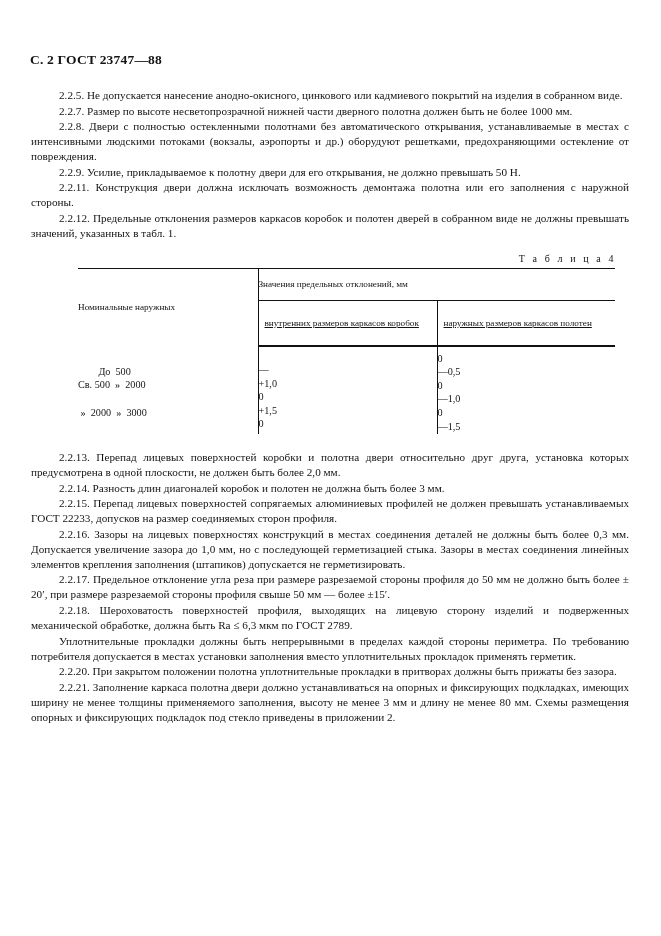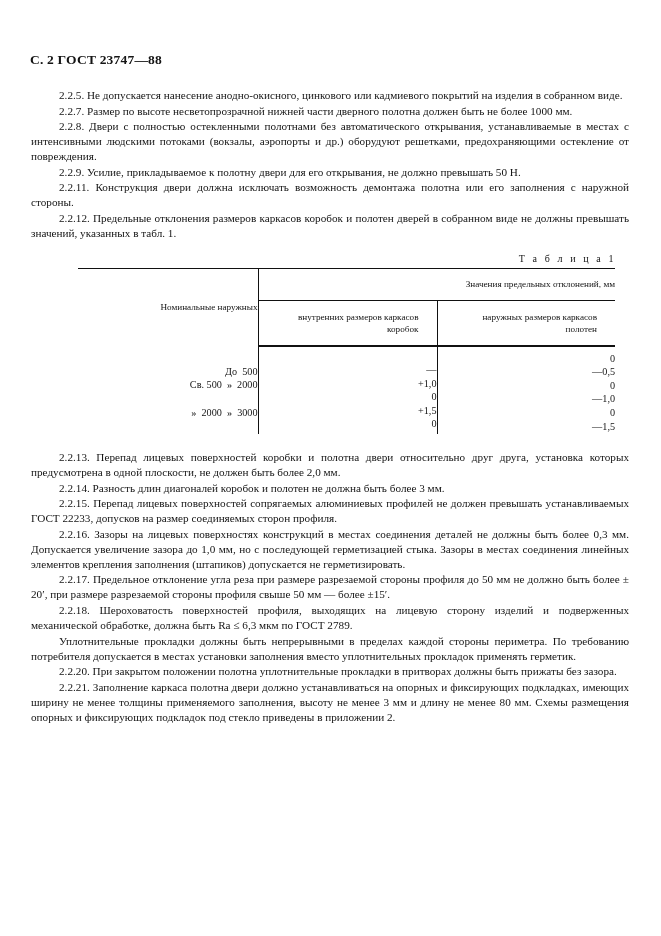--- a/index.html
+++ b/index.html
@@ -63,32 +63,32 @@
   table.gost {
     border-collapse: collapse;
     width: 537px;
     table-layout: fixed;
     font-size: 9.2px;
   }
   table.gost td, table.gost th {
     border: 0;
     padding: 0;
     font-weight: normal;
-    text-align: right;
+    text-align: left;
     vertical-align: middle;
   }
   .t-top    { border-top: 1.6px solid #111 !important; }
   .t-thick  { border-bottom: 2.2px solid #111 !important; }
   .t-thin   { border-bottom: 0.9px solid #111 !important; }
   .v-right  { border-right: 1.1px solid #111 !important; }
   .c-nom    { width: 180px; }
   .c-inner  { width: 179px; }
   .c-outer  { width: 178px; }
   .hd-span  { height: 31px; }
-  .hd-sub   { height: 44px; padding: 0 18px !important; line-height: 12px; }
+  .hd-sub   { height: 44px; padding: 0 6px !important; line-height: 12px; text-decoration: underline; }
   .hd-nom   { line-height: 12px; }
   td.body-cell {
     height: 74px;
     vertical-align: top;
     padding-top: 4px !important;
     font-size: 10.2px;
     line-height: 13.6px;
   }
   .rowlabels {
     text-align: left;
@@ -114,21 +114,21 @@
 
   <div class="content">
 
     <p class="para">2.2.5.  Не допускается нанесение анодно-окисного, цинкового или кадмиевого покрытий на изделия в собранном виде.</p>
     <p class="para">2.2.7.  Размер по высоте несветопрозрачной нижней части дверного полотна должен быть не более 1000 мм.</p>
     <p class="para">2.2.8.  Двери с полностью остекленными полотнами без автоматического открывания, устанавливаемые в местах с интенсивными людскими потоками (вокзалы, аэропорты и др.) оборудуют решетками, предохраняющими остекление от повреждения.</p>
     <p class="para">2.2.9.  Усилие, прикладываемое к полотну двери для его открывания, не должно превышать 50 Н.</p>
     <p class="para">2.2.11.  Конструкция двери должна исключать возможность демонтажа полотна или его заполнения с наружной стороны.</p>
     <p class="para">2.2.12.  Предельные отклонения размеров каркасов коробок и полотен дверей в собранном виде не должны превышать значений, указанных в табл. 1.</p>
 
-    <div class="tbl-caption">Т а б л и ц а  1</div>
+    <div class="tbl-caption">Т а б л и ц а  4</div>
 
     <div class="tbl-wrap">
       <table class="gost">
         <colgroup>
           <col class="c-nom">
             <col class="c-inner">
             <col class="c-outer">
         </colgroup>
         <tbody>
           <tr>

